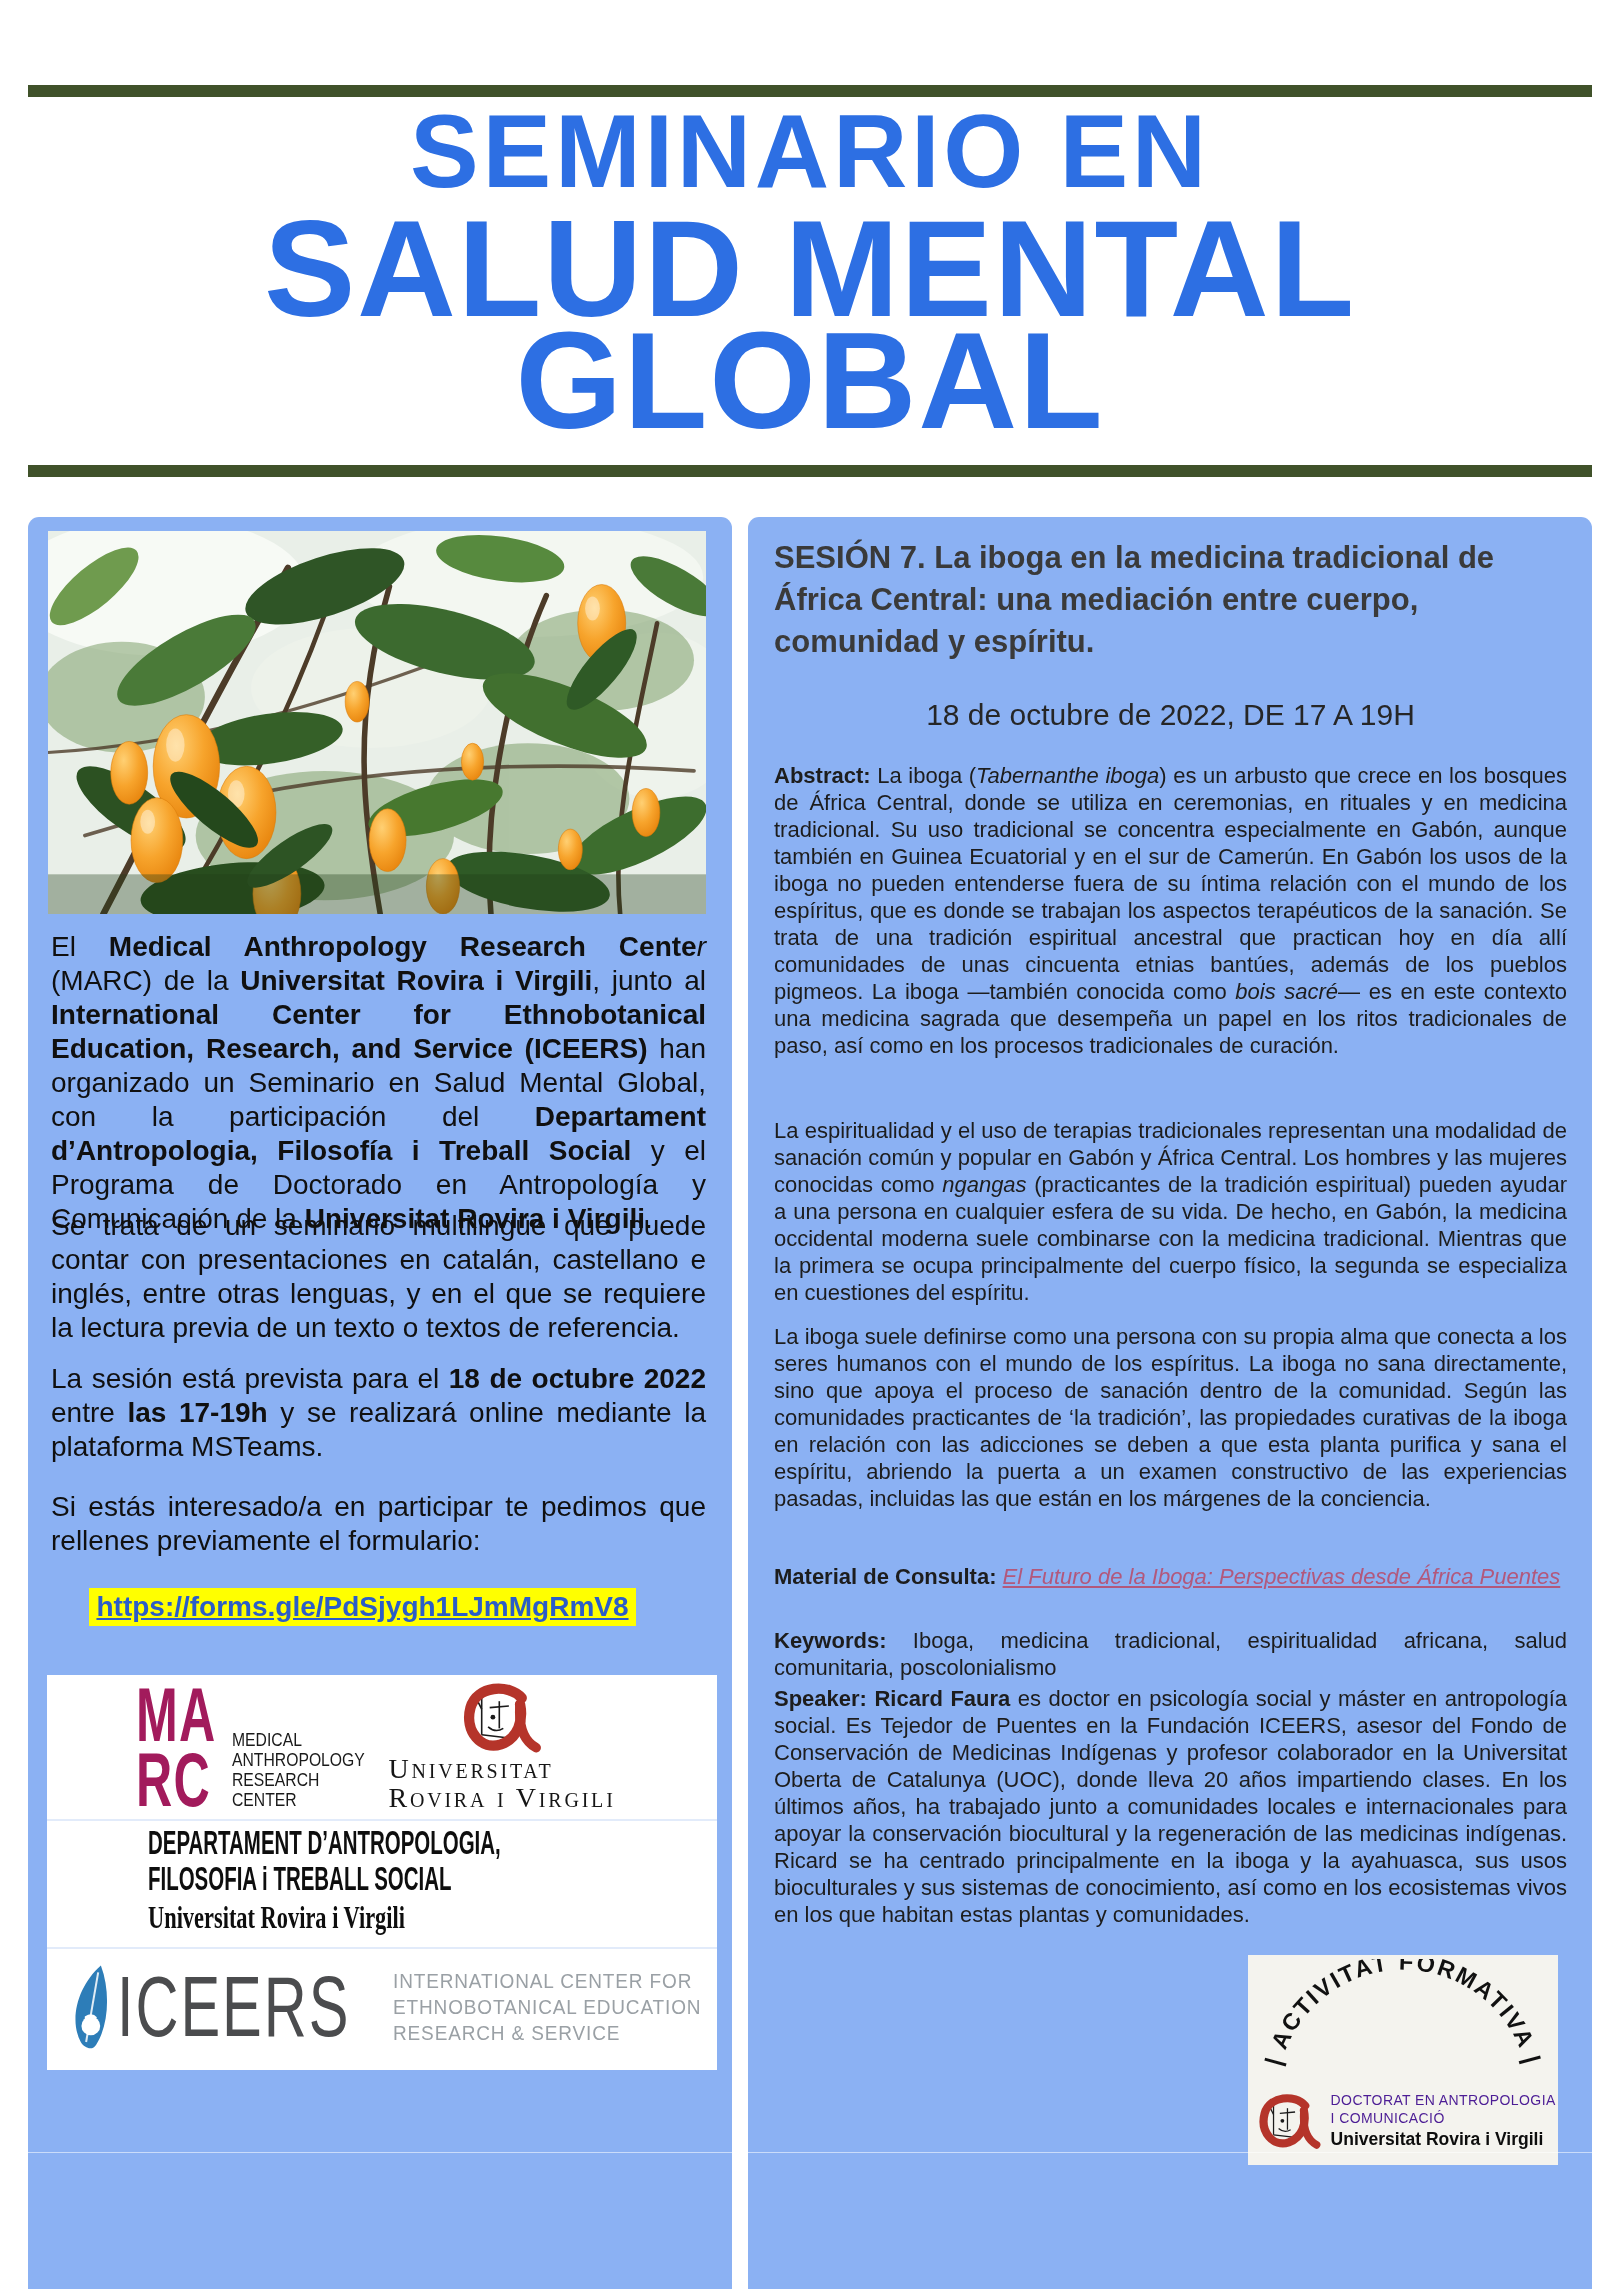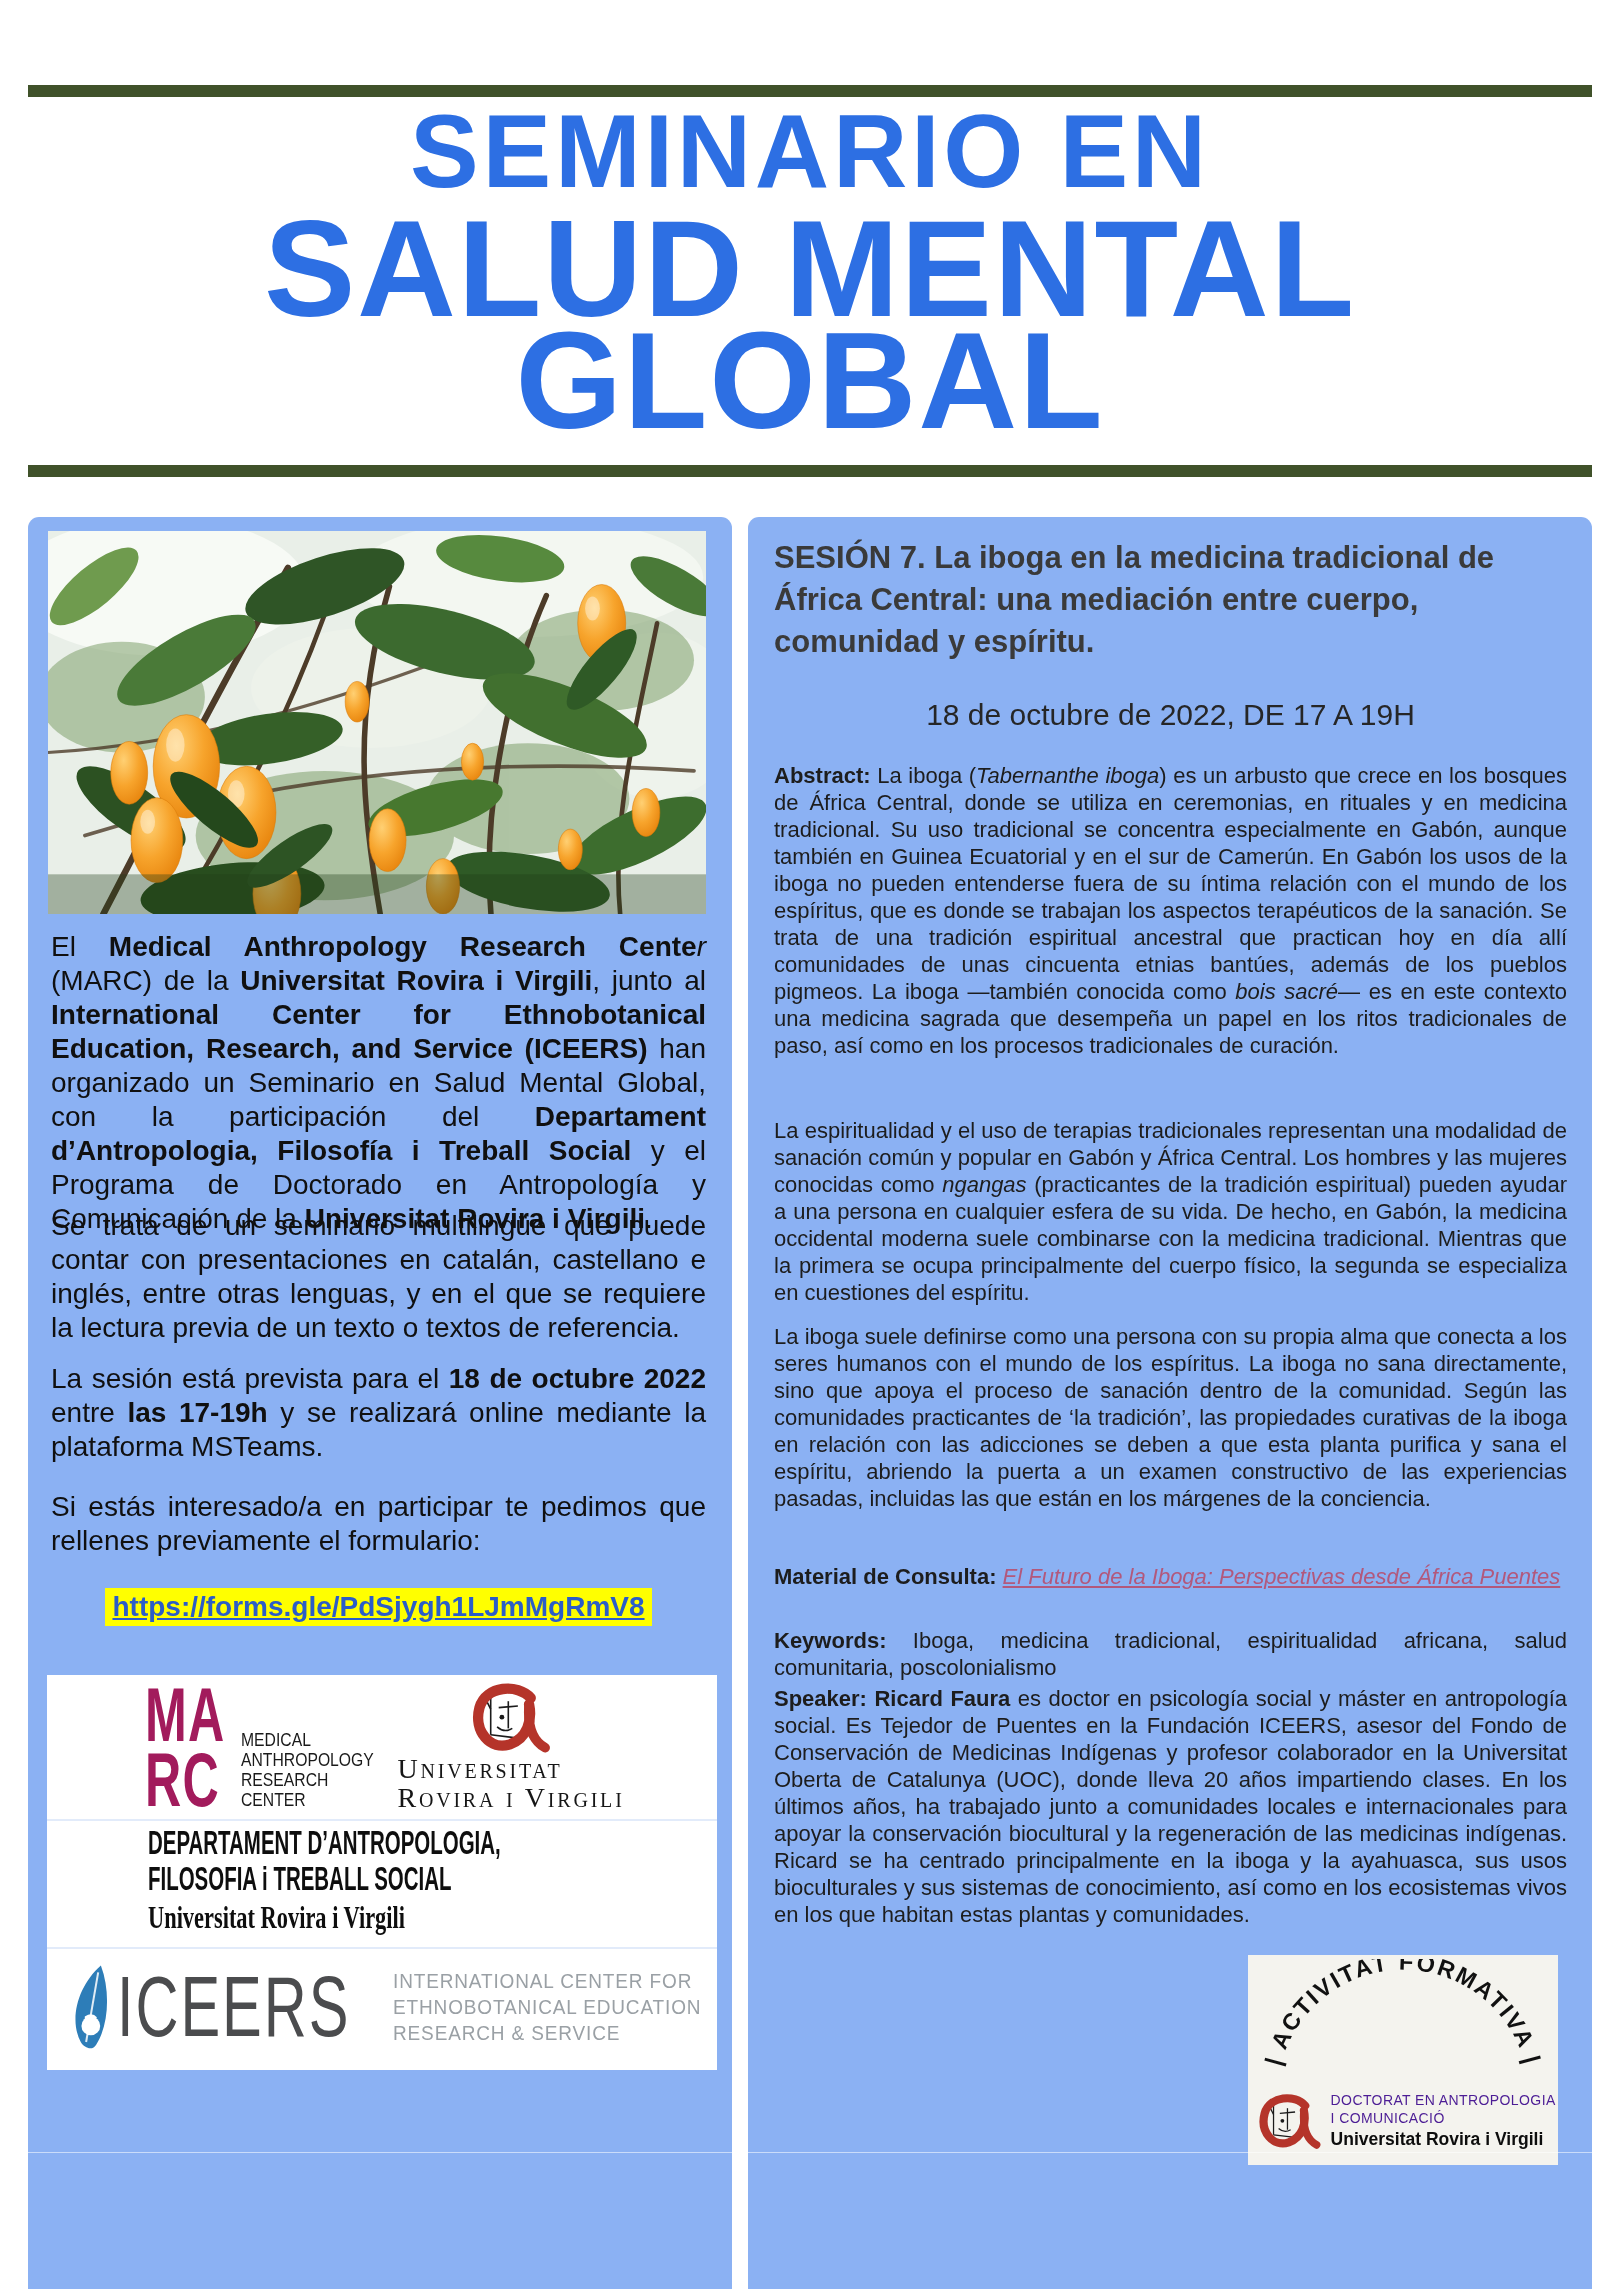--- a/index.html
+++ b/index.html
@@ -33,26 +33,26 @@
   #right-panel{left:748px;width:844px;}
   .hairline{position:absolute;left:0;right:0;top:1635px;height:0.9px;background:rgba(255,255,255,.55);}
 
   
   #photo{position:absolute;left:20px;top:14px;width:658px;height:383px;display:block;}
   .lp{position:absolute;left:23px;width:655px;font-size:28px;line-height:34px;text-align:justify;color:var(--ink);}
   #lp1{top:413px}
   #lp2{top:692px}
   #lp3{top:845px}
   #lp4{top:973px}
-  #link-row{position:absolute;left:23px;width:655px;top:1071px;text-align:center;}
+  #link-row{position:absolute;left:7px;width:655px;top:1071px;text-align:center;}
   #form-link{display:inline-block;background:#ffff00;color:var(--link-blue);font-weight:bold;font-size:28px;text-decoration:underline;padding:2.8px 7.4px;}
 
   #logos{position:absolute;left:19.4px;top:1158px;width:670px;height:395px;background:#ffffff;}
   .logo-row{position:relative;display:flex;align-items:center;}
-  .row1{height:144px;padding-left:9px;}
+  .row1{height:144px;}
   .row2{height:128px;border-top:2.8px solid #e2ebfa;}
   .row3{height:117px;border-top:2.8px solid #e2ebfa;}
 
   .marc-logo{display:flex;align-items:flex-end;margin-left:89px;}
   .marc-big{color:var(--marc-magenta);font-weight:bold;font-size:76px;line-height:65px;letter-spacing:1.8px;transform:scaleX(.66);transform-origin:0 100%;}
   .marc-side{margin-left:-26px;margin-bottom:1.8px;font-size:18.5px;line-height:20px;color:#1a1a1a;transform:scaleX(.85);transform-origin:0 100%;white-space:nowrap;}
   .urv-logo{margin-left:auto;margin-right:111px;display:flex;flex-direction:column;align-items:center;}
   .alpha{display:block;}
   .urv-alpha{width:103px;height:72px;color:var(--urv-red);}
   .urv-wordmark{font-family:"Liberation Serif",serif;font-variant:small-caps;font-size:28px;line-height:29px;letter-spacing:2.8px;color:#161616;text-align:left;white-space:nowrap;}

